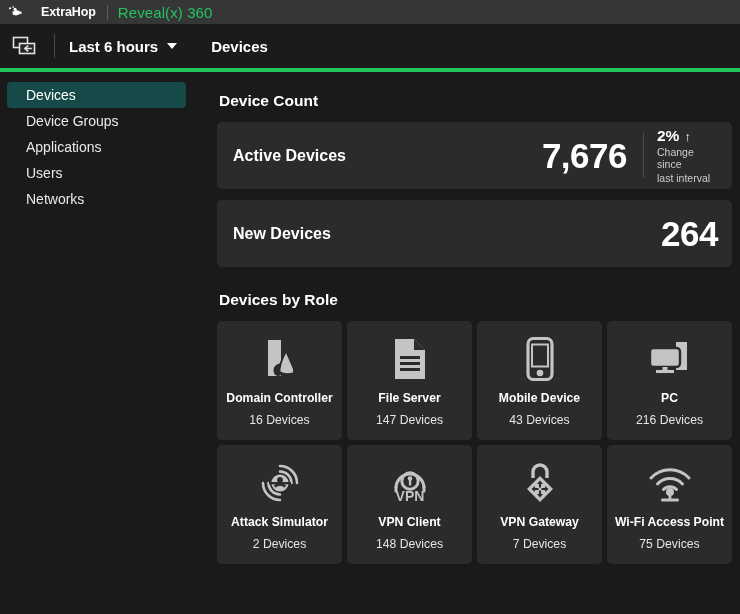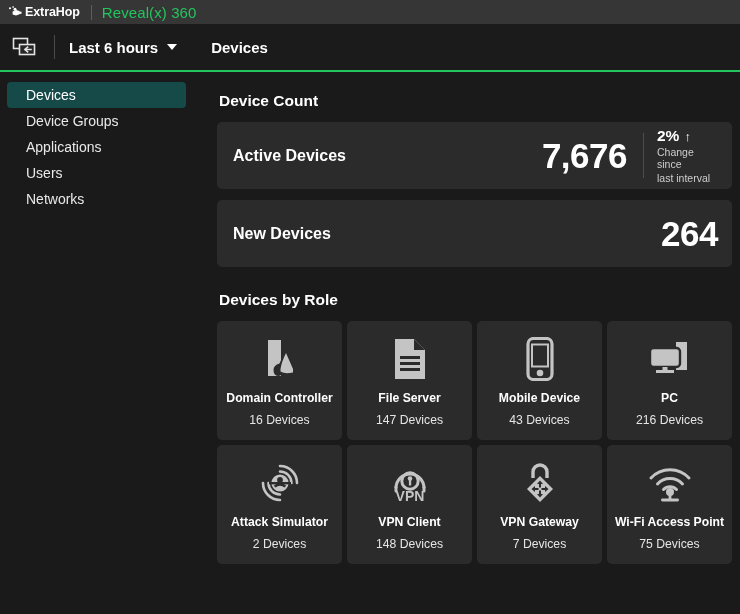--- a/index.html
+++ b/index.html
@@ -18,21 +18,21 @@
   .topbar {
     height: 24px;
     background: #363636;
     display: flex;
     align-items: center;
     padding-left: 8px;
   }
   .brand {
     display: flex;
     align-items: center;
-    gap: 0;
+    gap: 16px;
   }
   .brand-mark { display: block; }
   .brand-name {
     font-size: 12.5px;
     font-weight: bold;
     letter-spacing: -0.1px;
     color: #ffffff;
   }
   .brand-sep {
     width: 1px;
@@ -46,21 +46,21 @@
     letter-spacing: 0.1px;
   }
 
   
   .navbar {
     height: 48px;
     background: #1b1b1b;
     display: flex;
     align-items: center;
     padding-left: 10px;
-    border-bottom: 2px solid #22c55e;
+    border-bottom: 4px solid #22c55e;
   }
   .panel-toggle {
     width: 30px;
     height: 26px;
     display: flex;
     align-items: center;
     justify-content: center;
     cursor: pointer;
   }
   .nav-sep {

